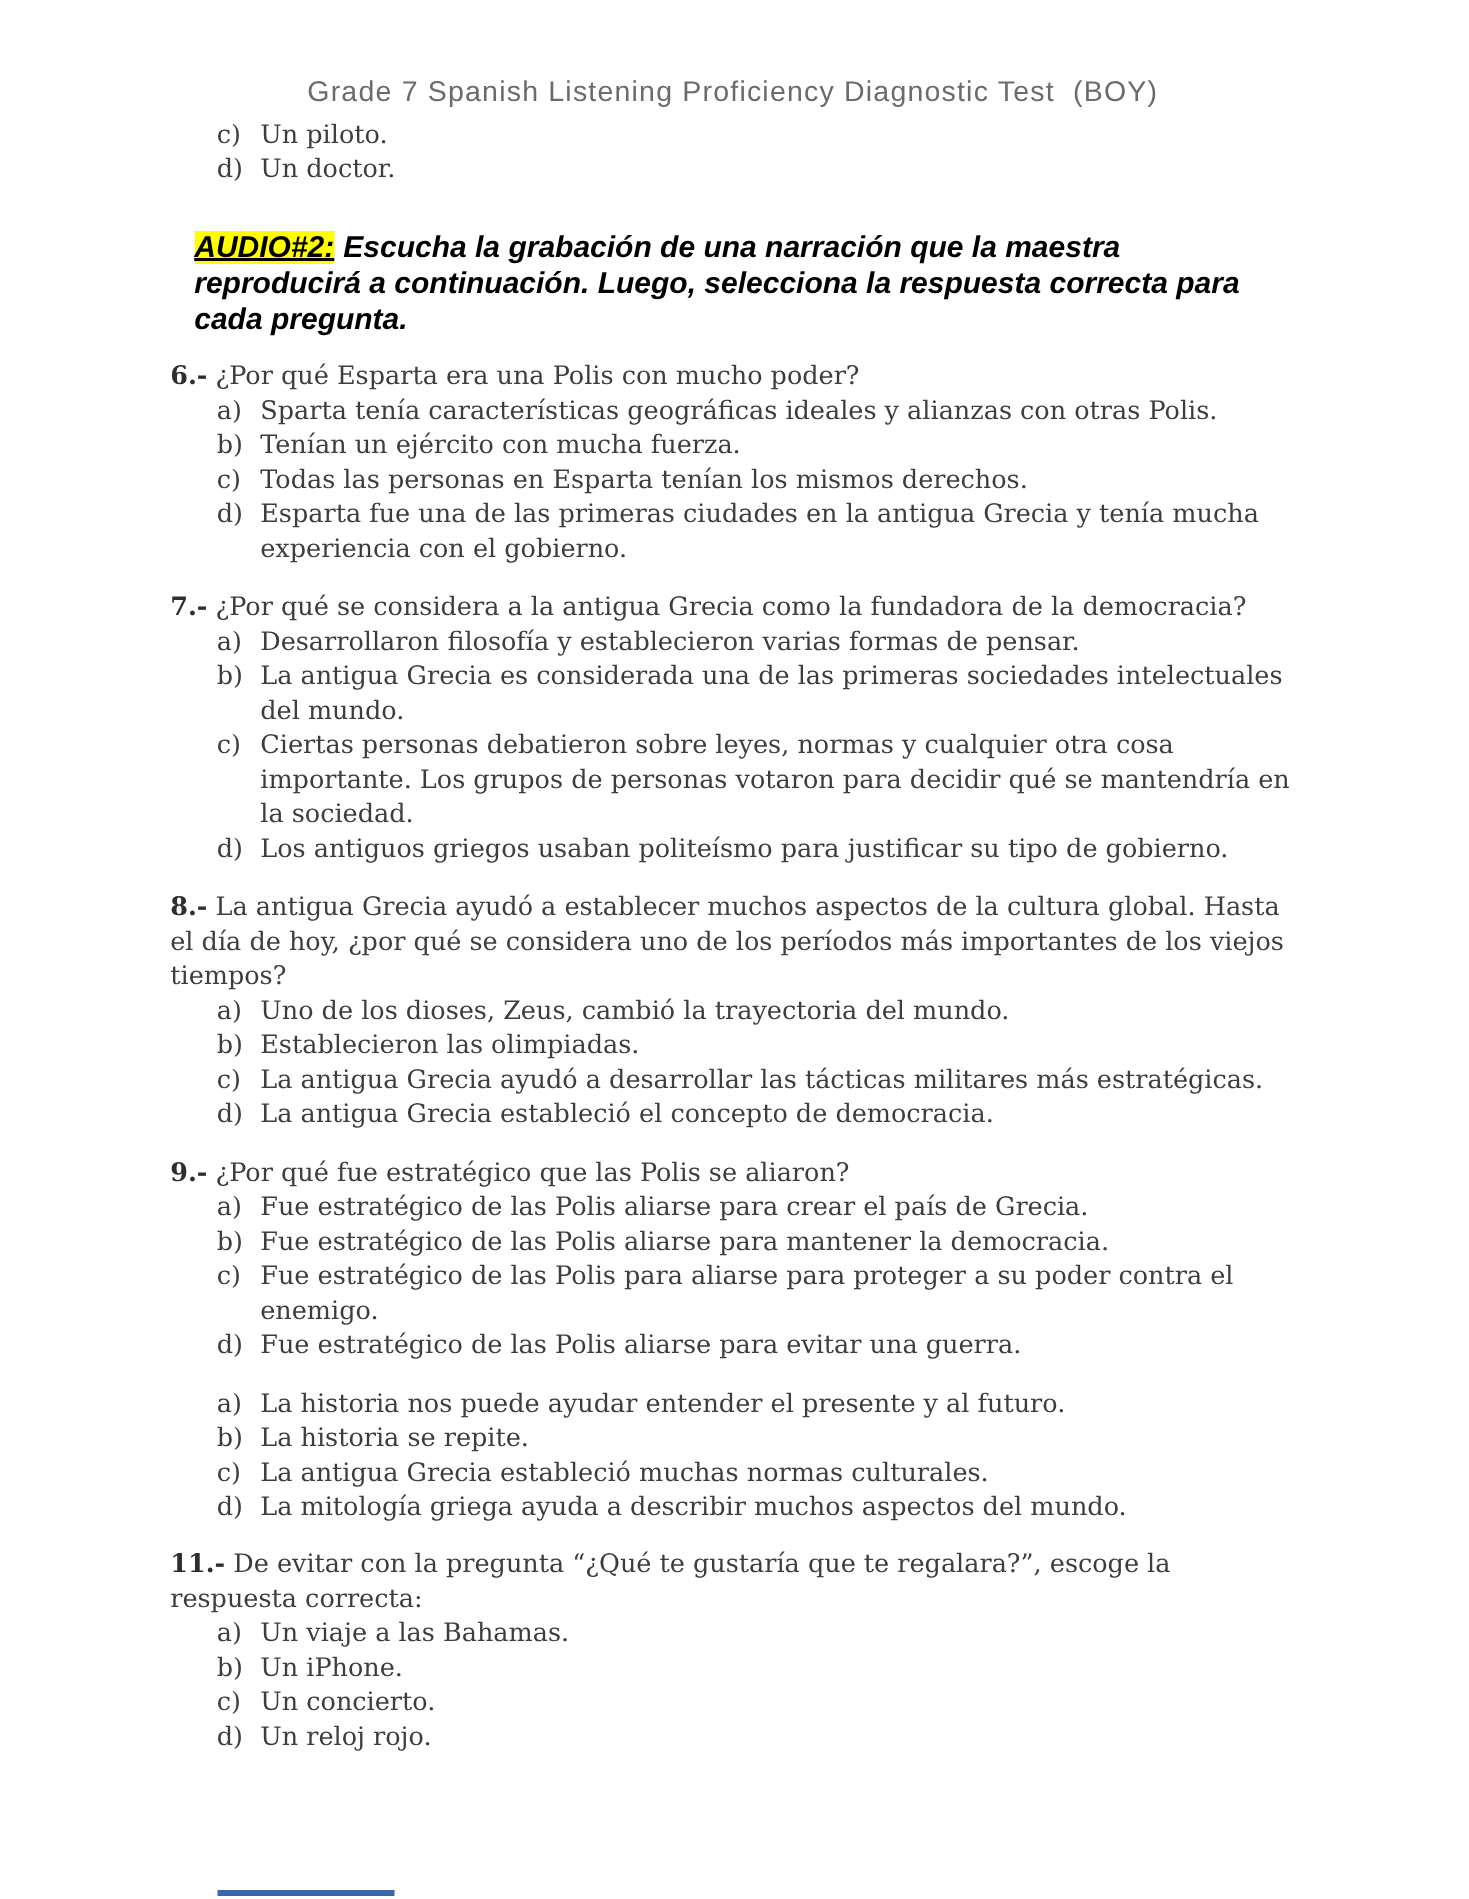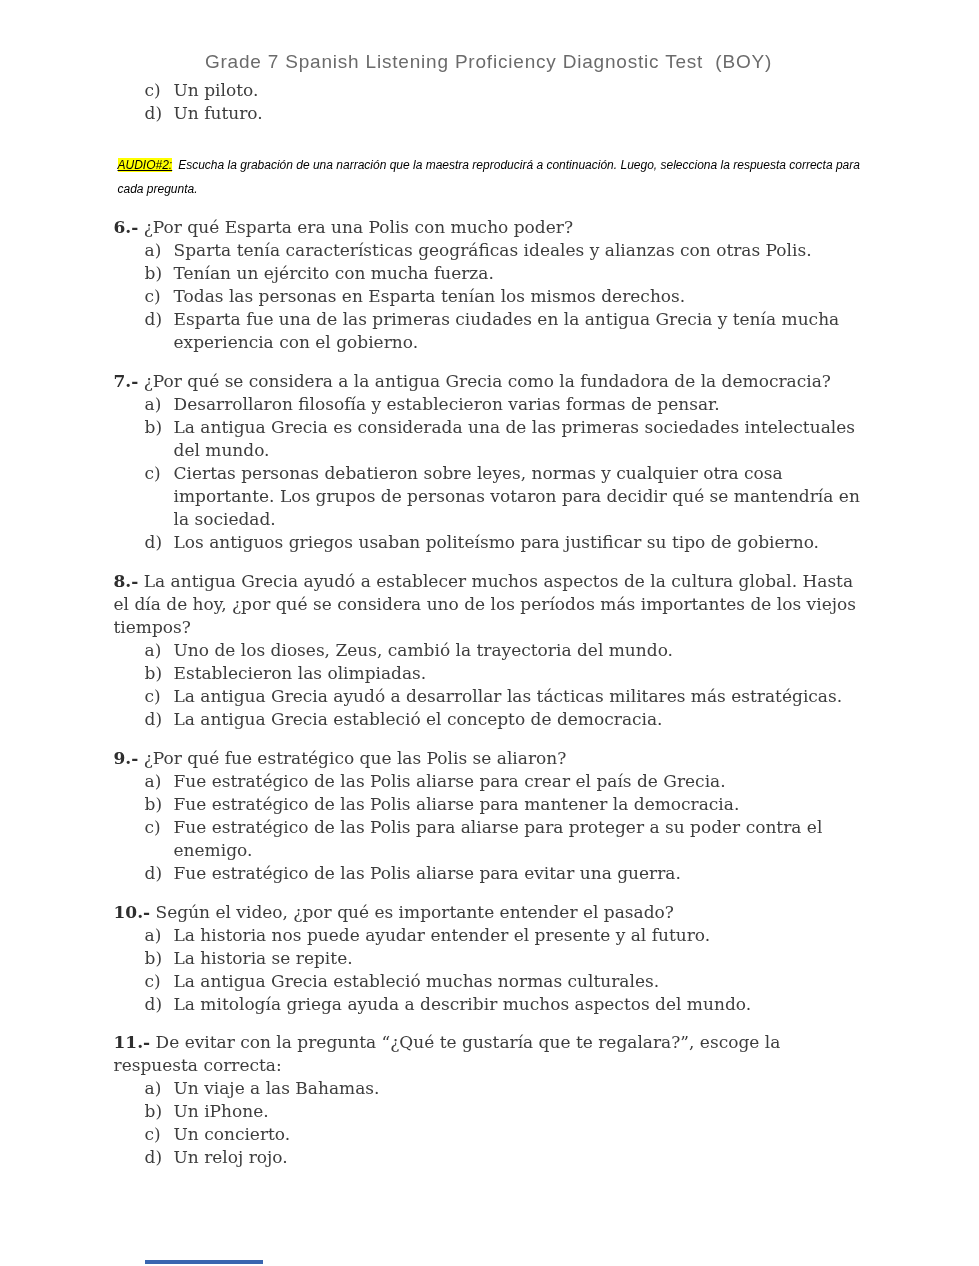--- a/index.html
+++ b/index.html
@@ -28,26 +28,26 @@
   .opt {
     display:flex;
     margin-left:31px;
   }
   .opt-letter {
     flex:0 0 29px;
   }
   .opt-text { flex:1; }
   .audio {
     font-family:"Liberation Sans",sans-serif;
-    font-weight:normal;
+    font-weight:bold;
     font-style:italic;
-    font-size:12px;
+    font-size:20px;
     line-height:24px;
     color:#000000;
-    margin:28px 0 0 4px;
+    margin:28px 0 0 16px;
   }
   .audio.second { margin-top:62px; }
   .audio-label {
     background:#ffff00;
     text-decoration:underline;
     margin-right:6px;
   }
   .question { margin-top:16px; }
   .question.first { margin-top:15px; }
   .q-line { margin:0; }
@@ -74,21 +74,21 @@
 
   <p class="title">Grade 7 Spanish Listening Proficiency Diagnostic Test&nbsp; (BOY)</p>
 
   <div class="carryover">
     <div class="opt">
       <span class="opt-letter">c)</span>
       <span class="opt-text">Un piloto.</span>
     </div>
     <div class="opt">
       <span class="opt-letter">d)</span>
-      <span class="opt-text">Un futuro.</span>
+      <span class="opt-text">Un doctor.</span>
     </div>
   </div>
 
   <p class="audio">
     <span class="audio-label">AUDIO#2:</span><span class="audio-text">Escucha la grabación de una narración que la maestra reproducirá a continuación. Luego, selecciona la respuesta correcta para cada pregunta.</span>
   </p>
 
   <div class="question first">
     <p class="q-line">
       <span class="q-num">6.-</span>
@@ -175,24 +175,20 @@
         <span class="opt-letter">c)</span>
         <span class="opt-text">Fue estratégico de las Polis para aliarse para proteger a su poder contra el enemigo.</span>
       </div>
     <div class="opt">
         <span class="opt-letter">d)</span>
         <span class="opt-text">Fue estratégico de las Polis aliarse para evitar una guerra.</span>
       </div>
   </div>
 
   <div class="question">
-    <p class="q-line">
-      <span class="q-num">10.-</span>
-      <span class="q-body">Según el video, ¿por qué es importante entender el pasado?</span>
-    </p>
     <div class="opt">
         <span class="opt-letter">a)</span>
         <span class="opt-text">La historia nos puede ayudar entender el presente y al futuro.</span>
       </div>
     <div class="opt">
         <span class="opt-letter">b)</span>
         <span class="opt-text">La historia se repite.</span>
       </div>
     <div class="opt">
         <span class="opt-letter">c)</span>

